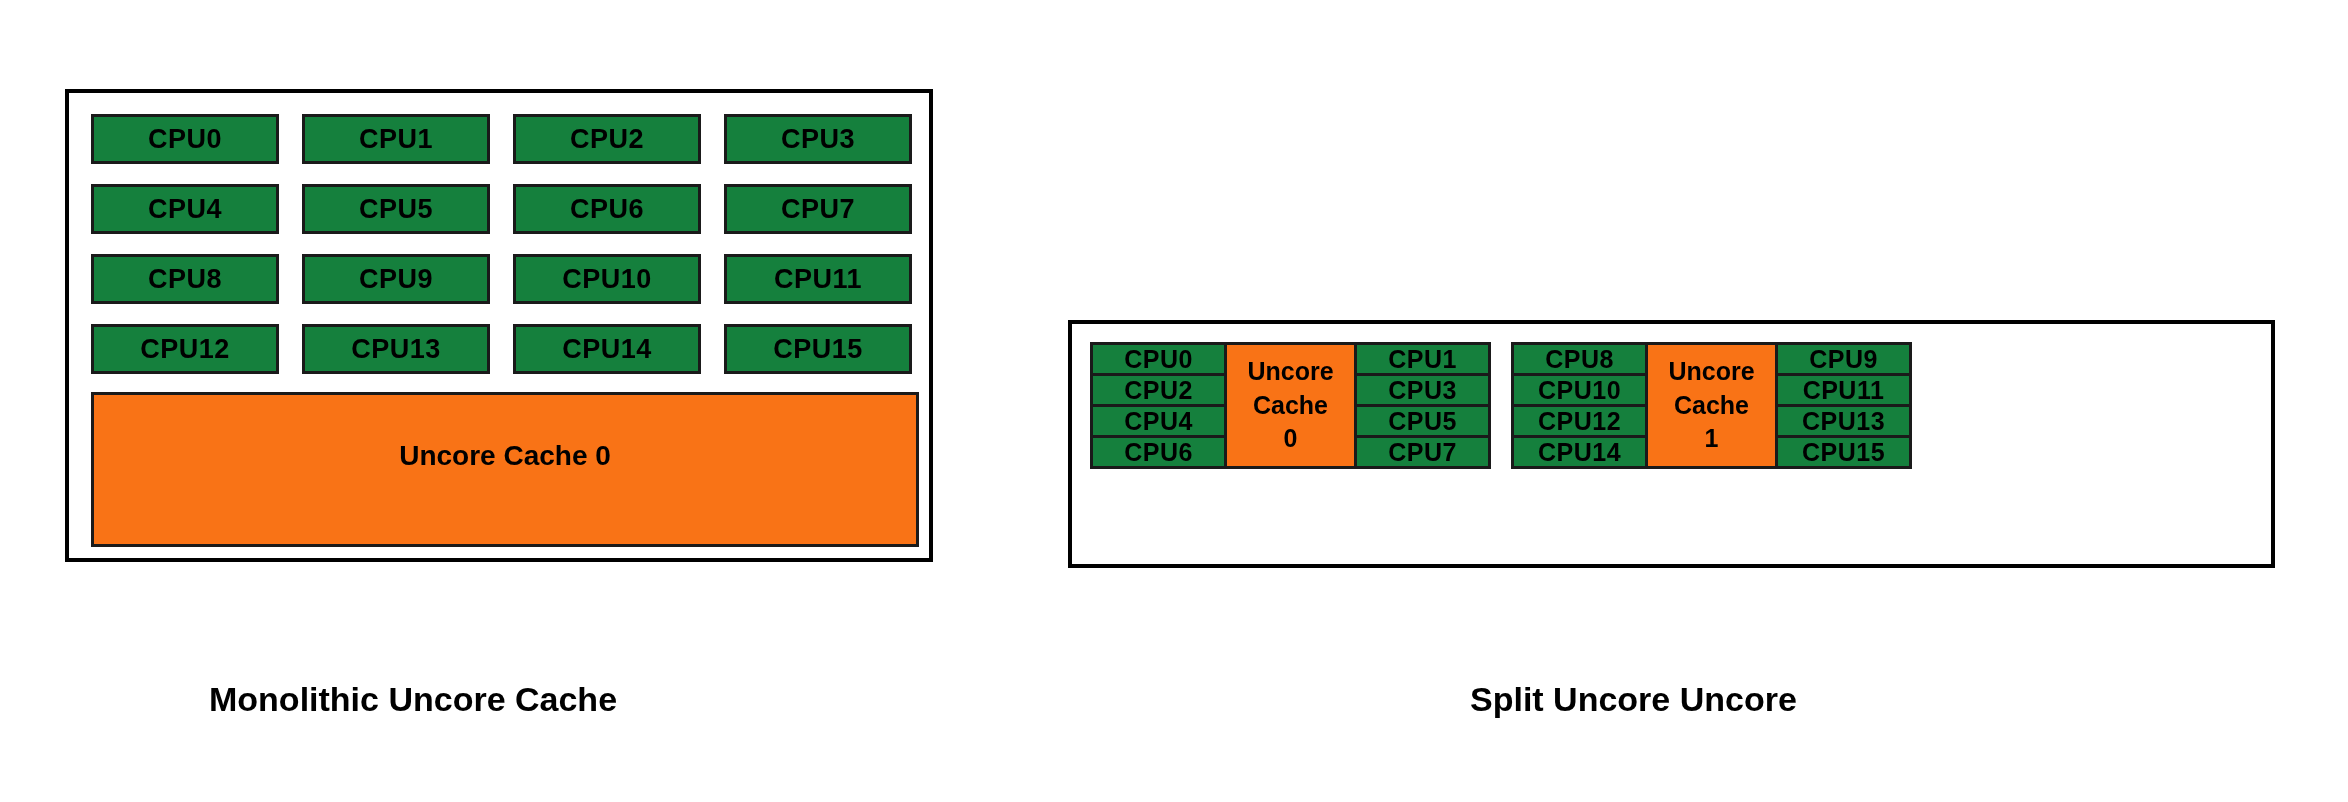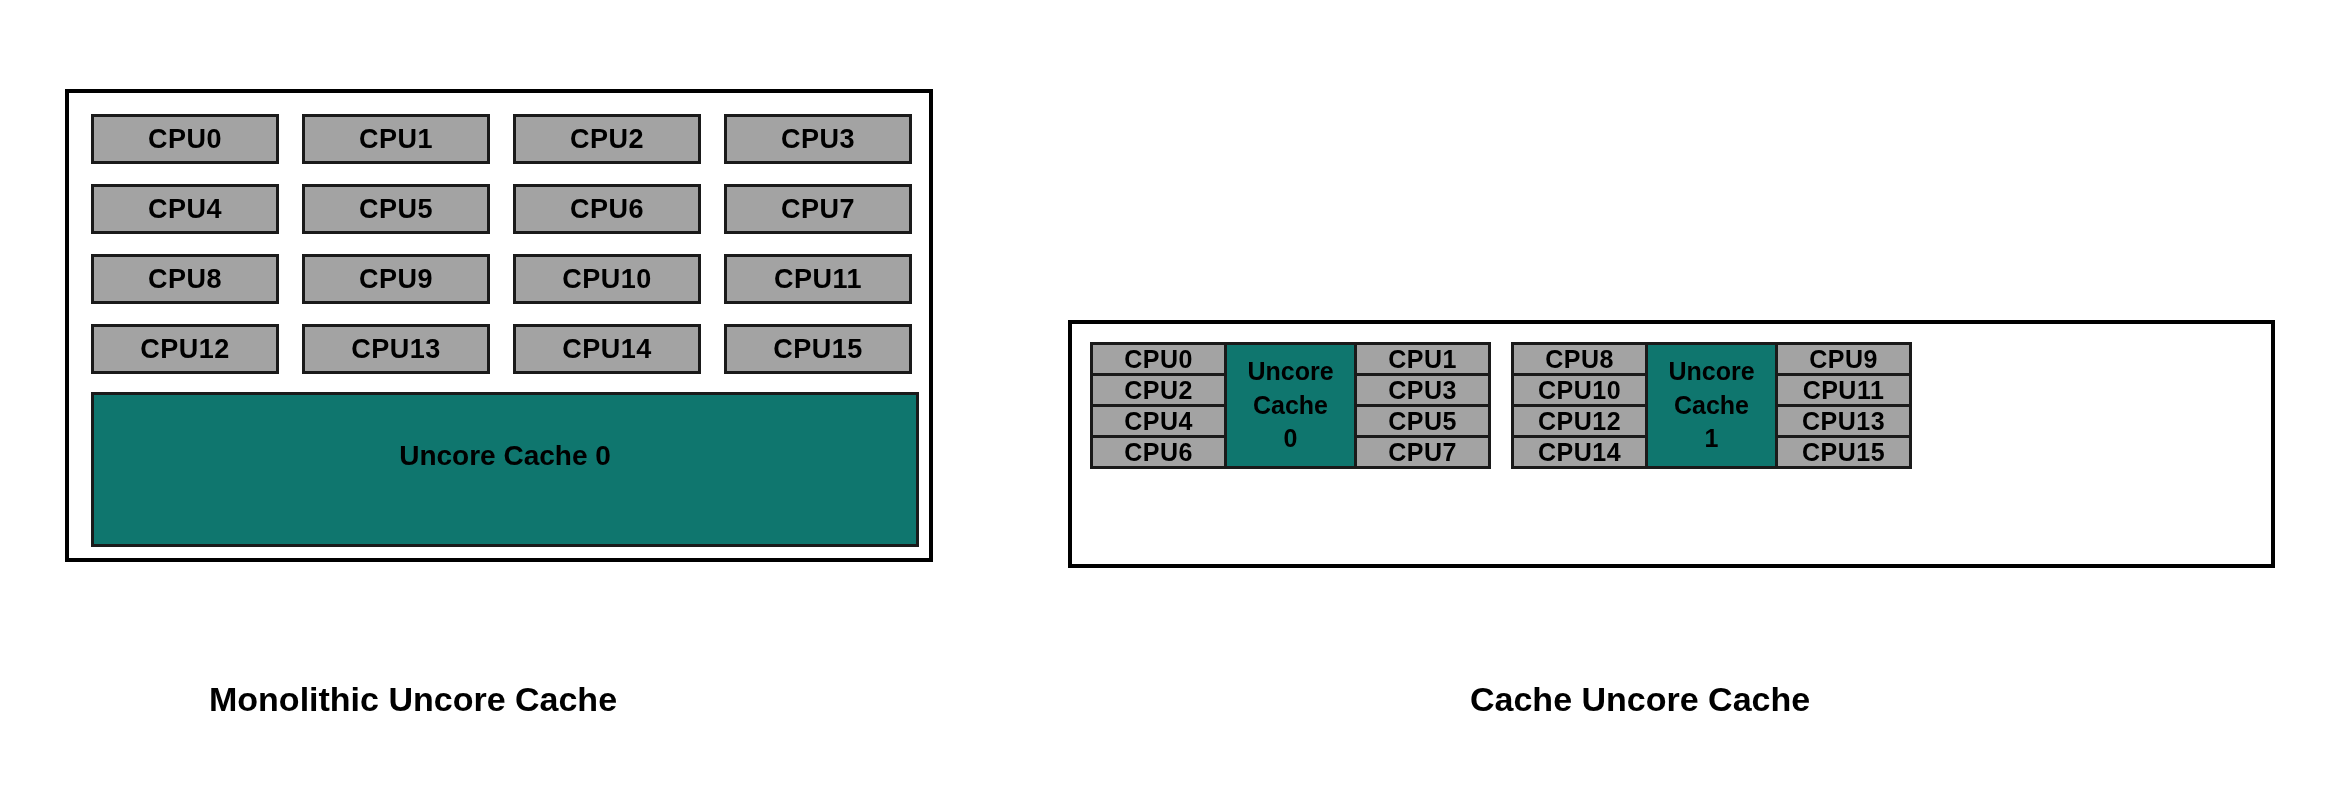--- a/index.html
+++ b/index.html
@@ -21,33 +21,33 @@
     position: absolute;
     box-sizing: border-box;
     border: 4px solid #000000;
     background: #ffffff;
   }
 
   
   .cpu-box {
     box-sizing: border-box;
     border: 3px solid #1a1a1a;
-    background: #a3a3a3;
+    background: #15803d;
     display: flex;
     align-items: center;
     justify-content: center;
     font-weight: bold;
     color: #000000;
     letter-spacing: 0.5px;
   }
 
   .cache-box {
     box-sizing: border-box;
     border: 3px solid #1a1a1a;
-    background: #0f766e;
+    background: #f97316;
     display: flex;
     align-items: center;
     justify-content: center;
     font-weight: bold;
     color: #000000;
     text-align: center;
   }
 
   
   #monolithic-panel {
@@ -228,13 +228,13 @@
         <div class="cpu-box">CPU13</div>
         <div class="cpu-box">CPU15</div>
       </div>
     </div>
 
   </div>
 
 </div>
 
 <div class="caption" id="caption-monolithic">Monolithic Uncore Cache</div>
-<div class="caption" id="caption-split">Cache Uncore Cache</div>
+<div class="caption" id="caption-split">Split Uncore Uncore</div>
 
 </body></html>

